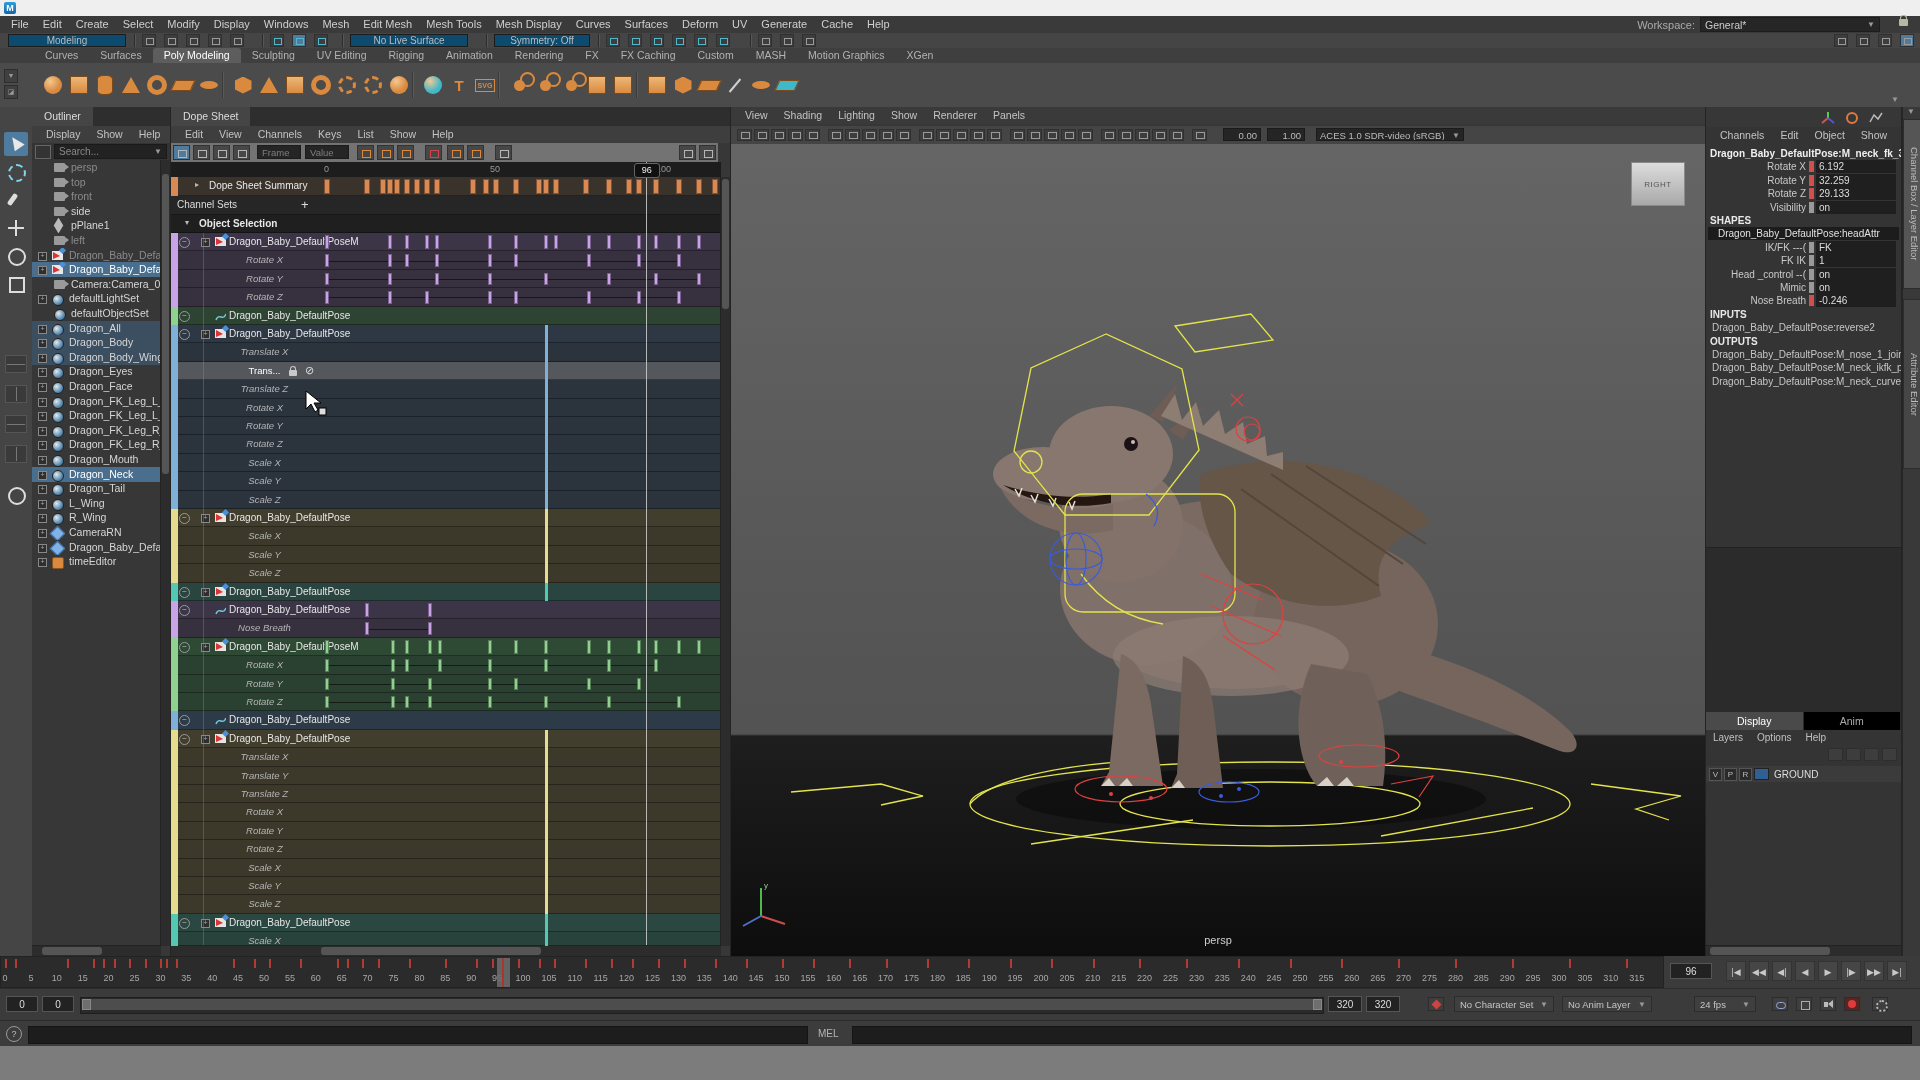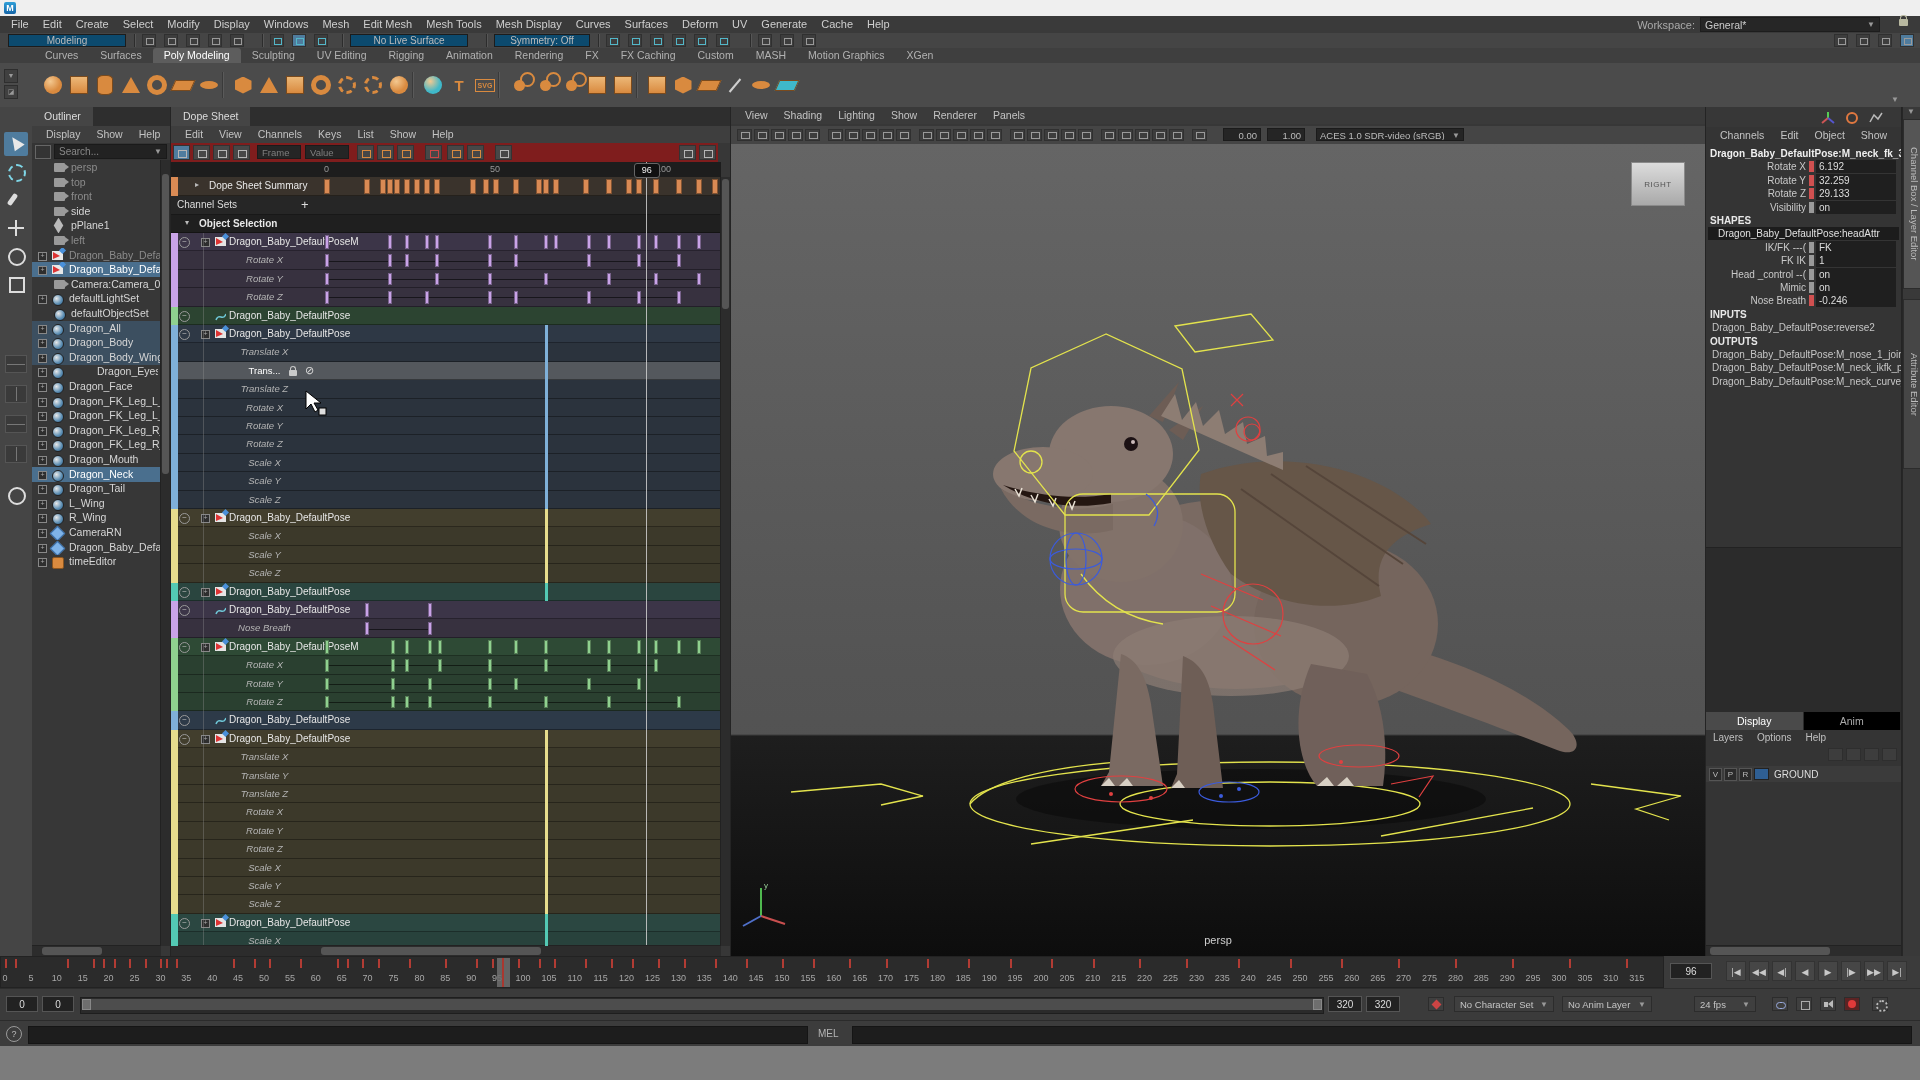--- a/index.html
+++ b/index.html
@@ -70,21 +70,21 @@
   .iplane{width:9px;height:9px;background:#bbb;transform:rotate(45deg) skew(14deg,14deg);}
   .ipose{width:11px;height:9px;background:#e8e8e8;}
   .ipose:before{content:"";position:absolute;left:1px;top:1px;border-left:7px solid #d33;border-top:4px solid transparent;border-bottom:3px solid transparent;}
   .ipose:after{content:"";position:absolute;right:-2px;top:-3px;width:5px;height:5px;background:#4a90d9;transform:rotate(45deg);}
   .itime{width:10px;height:10px;border-radius:2px;background:#d98a3f;border:1px solid #8a5520;}
   .vscroll{position:absolute;width:9px;background:#2c2c2c;border-left:1px solid #222;}
   .vthumb{position:absolute;left:1px;width:7px;background:#555;border-radius:3px;}
   .hscroll{position:absolute;height:10px;background:#2c2c2c;border-top:1px solid #222;}
   .hthumb{position:absolute;top:1px;height:8px;background:#555;border-radius:3px;}
   
-  .dtoolbar{position:absolute;left:0;top:36px;right:12px;height:19px;background:#7f1d1d;border-bottom:6px solid #8b5cf6;}
+  .dtoolbar{position:absolute;left:0;top:36px;right:12px;height:19px;background:#737373;border-bottom:6px solid #8b5cf6;}
   .dticon{position:absolute;top:2px;width:17px;height:15px;background:#474747;border:1px solid #333;box-sizing:border-box;}
   .dticon.active{background:#4f7c9e;}
   .dticon i{position:absolute;left:4px;top:4px;width:7px;height:6px;border:1px solid #b5b5b5;display:block;}
   .dticon.orange i{border-color:#d98a3f;}
   .dticon.red i{border-color:#d04545;}
   .dfld{position:absolute;top:2px;width:44px;height:14px;background:#252525;border:1px solid #1b1b1b;color:#7f7f7f;font-size:9.5px;line-height:14px;padding-left:4px;box-sizing:border-box;}
   .druler{position:absolute;left:0;top:55px;right:9px;height:15px;background:#1d1d1d;color:#999;font-size:9px;}
   .drows{position:absolute;left:0;top:70px;right:9px;bottom:10px;overflow:hidden;background:#303030;}
   .dgrow{position:absolute;left:0;right:0;box-sizing:border-box;border-bottom:1px solid rgba(0,0,0,.35);}
   .dstrip{position:absolute;left:0;width:7px;}
@@ -507,21 +507,21 @@
             <span style="position: absolute; left: 37px; right: 0px; overflow: hidden;">Dragon_Body</span>
           </div>
           <div class="orow seld" style="top: 189.8px; left: 0px; width: 130px;">
             <div class="oexp">+</div>
             <div class="oicn iset" style="left: 20px;"></div>
             <span style="position: absolute; left: 37px; right: 0px; overflow: hidden;">Dragon_Body_Wing_O</span>
           </div>
           <div class="orow" style="top: 204.4px; left: 0px; width: 130px;">
             <div class="oexp">+</div>
             <div class="oicn iset" style="left: 20px;"></div>
-            <span style="position: absolute; left: 37px; right: 4px; overflow: hidden; margin-left: 28px;">Dragon_Eyes</span>
+            <span style="position: absolute; left: 37px; right: 4px; overflow: hidden;">Dragon_Eyes</span>
           </div>
           <div class="orow" style="top: 219px; left: 0px; width: 130px;">
             <div class="oexp">+</div>
             <div class="oicn iset" style="left: 20px;"></div>
             <span style="position: absolute; left: 37px; right: 0px; overflow: hidden;">Dragon_Face</span>
           </div>
           <div class="orow" style="top: 233.6px; left: 0px; width: 130px;">
             <div class="oexp">+</div>
             <div class="oicn iset" style="left: 20px;"></div>
             <span style="position: absolute; left: 37px; right: 0px; overflow: hidden;">Dragon_FK_Leg_L_B</span>

